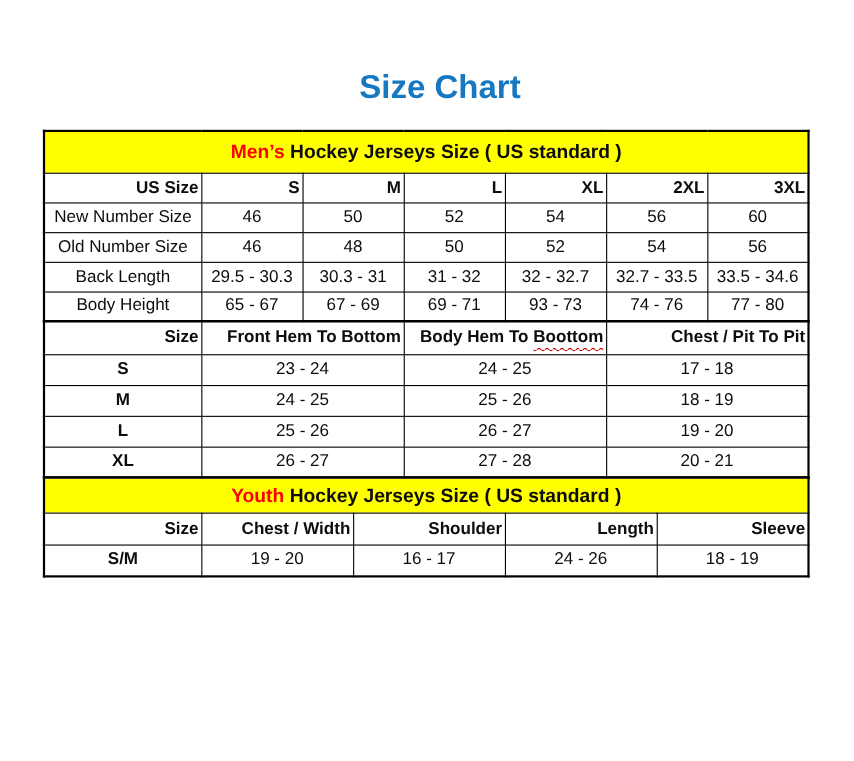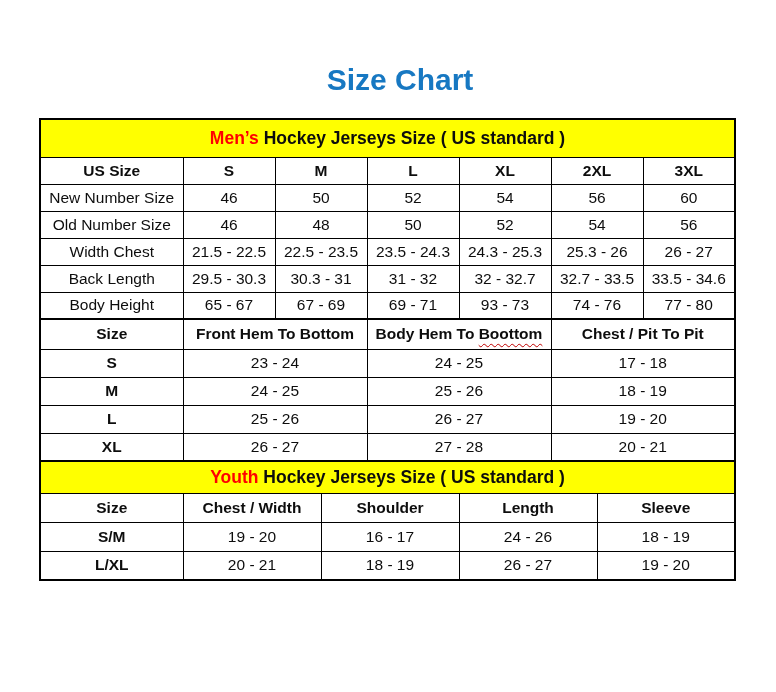--- a/index.html
+++ b/index.html
@@ -34,21 +34,21 @@
     font-size:15.5px;padding:1px 2px;
     white-space:nowrap;overflow:hidden;
   }
   td.caption{
     background:var(--caption-yellow,#FF0);
     font-weight:700;font-size:17.5px;
   }
   .mens td.caption{height:38px;}
   .womens td.caption,.youth td.caption{height:32px;}
   .cap-red{color:var(--caption-red,#F00);}
-  tr.hdr td{font-weight:700;}
+  tr.hdr td{font-weight:700;text-align:right;}
   td.lbl-b{font-weight:700;}
   .mens tr.hdr td,.mens tr.data td{height:27px;}
   .womens tr.hdr td{height:30px;}
   .womens tr.data td{height:28px;}
   .youth tr.hdr td{height:29px;}
   .youth tr.data td{height:29px;}
   .misspell{
     text-decoration:underline;
     text-decoration-style:wavy;
     text-decoration-color:var(--squiggle-red,#C00000);
@@ -98,29 +98,20 @@
     <tr class="data">
       <td>Old Number Size</td>
       <td>46</td>
       <td>48</td>
       <td>50</td>
       <td>52</td>
       <td>54</td>
       <td>56</td>
     </tr>
     <tr class="data">
-      <td>Width Chest</td>
-      <td>21.5 - 22.5</td>
-      <td>22.5 - 23.5</td>
-      <td>23.5 - 24.3</td>
-      <td>24.3 - 25.3</td>
-      <td>25.3 - 26</td>
-      <td>26 - 27</td>
-    </tr>
-    <tr class="data">
       <td>Back Length</td>
       <td>29.5 - 30.3</td>
       <td>30.3 - 31</td>
       <td>31 - 32</td>
       <td>32 - 32.7</td>
       <td>32.7 - 33.5</td>
       <td>33.5 - 34.6</td>
     </tr>
     <tr class="data">
       <td>Body Height</td>
@@ -194,23 +185,16 @@
       <td>Length</td>
       <td>Sleeve</td>
     </tr>
     <tr class="data">
       <td class="lbl-b">S/M</td>
       <td>19 - 20</td>
       <td>16 - 17</td>
       <td>24 - 26</td>
       <td>18 - 19</td>
     </tr>
-    <tr class="data">
-      <td class="lbl-b">L/XL</td>
-      <td>20 - 21</td>
-      <td>18 - 19</td>
-      <td>26 - 27</td>
-      <td>19 - 20</td>
-    </tr>
     </tbody>
   </table>
 
 </div>
 
 </body></html>

